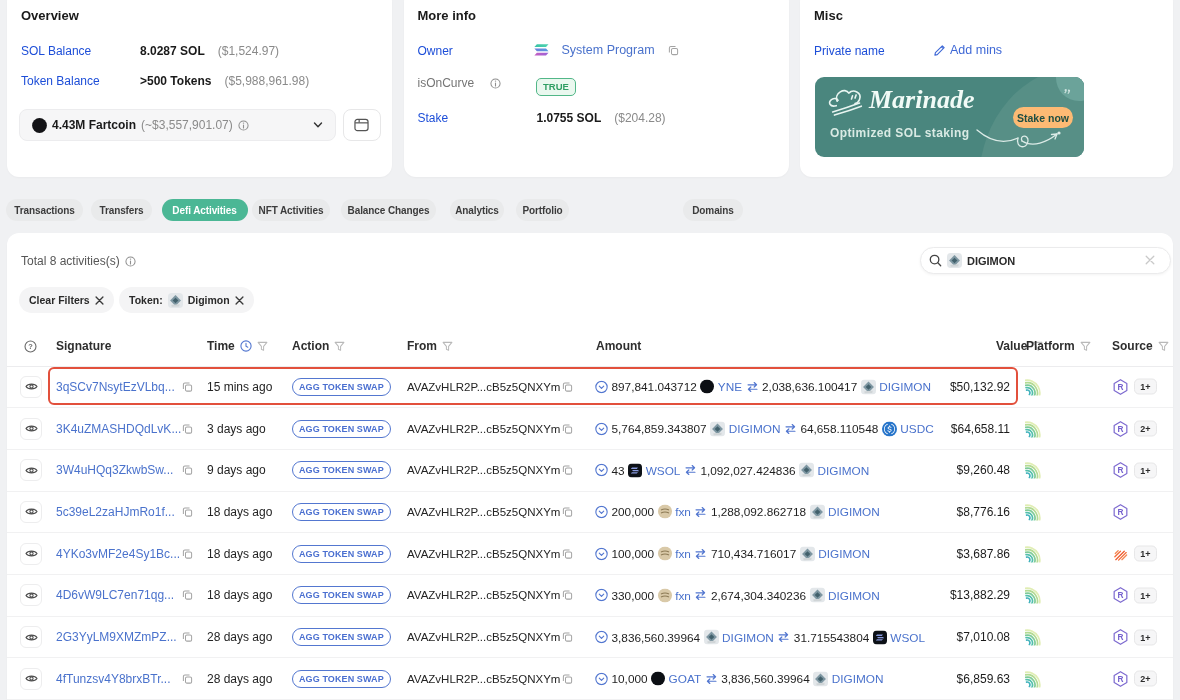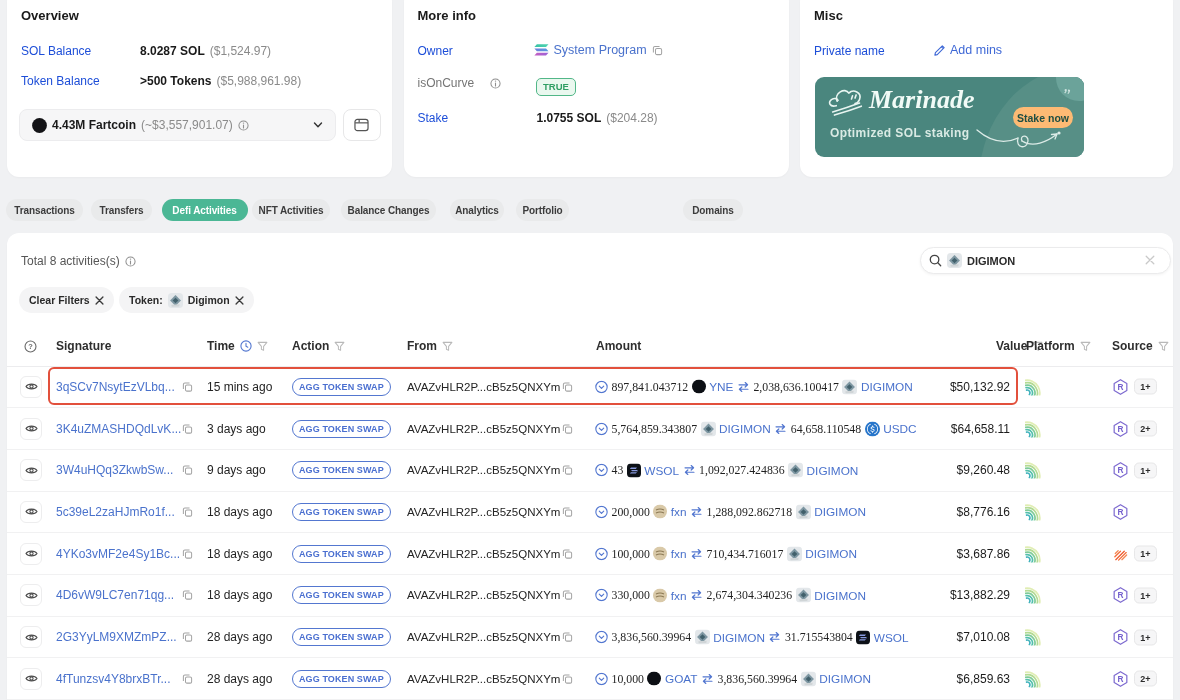--- a/index.html
+++ b/index.html
@@ -3,29 +3,29 @@
 <style>
 * { margin:0; padding:0; box-sizing:border-box; }
 html,body { width:1180px; height:700px; overflow:hidden; }
 body { background:#f0f1f3; font-family:"Liberation Sans",sans-serif; font-size:12px; color:#1f1f1f; position:relative; }
 .card { position:absolute; background:#fff; border-radius:12px; top:-10px; height:187px; box-shadow:0 1px 2px rgba(0,0,0,0.03); }
 .h { font-size:13px; font-weight:bold; color:#1a1a1a; position:absolute; }
 .lbl { position:absolute; color:#1d4ed8; }
 .gray { color:#8a8a8a; }
 b.v { color:#1a1a1a; }
 .link { color:#4a72cc; }
-.ib { display:inline-flex; align-items:center; gap:5px; position:absolute; }
+.ib { display:inline-flex; align-items:center; gap:13px; position:absolute; }
 .tab { position:absolute; top:199px; height:22px; border-radius:11px; background:#e9eaeb; color:#3c3c3c; font-size:10px; font-weight:bold; display:flex; align-items:center; justify-content:center; letter-spacing:-0.1px; }
 .tab.act { background:#4bb795; color:#fff; }
 .tab.dk { background:#dcdcde;margin-top:40px; }
 .panel { position:absolute; left:7px; top:233px; width:1166px; height:467px; background:#fff; border-radius:12px 12px 0 0; box-shadow:0 1px 2px rgba(0,0,0,0.03); }
 .row { position:absolute; left:7px; width:1166px; height:41.7px; border-bottom:1px solid #f1f1f2; }
 .cell { position:absolute; top:50%; transform:translateY(-50%); display:inline-flex; align-items:center; white-space:nowrap; }
 .cell.amt { gap:3.5px; font-size:11.8px; }
-.amt b.n { font-weight:normal; color:#1f1f1f;font-family:Liberation Serif, serif; }
+.amt b.n { font-weight:normal; color:#1f1f1f; }
 .eyebtn { position:absolute; left:13px; top:50%; transform:translateY(-50%); width:22px; height:22px; border:1px solid #ededee; border-radius:6px; display:flex; align-items:center; justify-content:center; }
 .time { color:#242424; }
 .dark { color:#242424; font-size:11.5px; }
 .aggbadge { height:18px; padding:0 6px; border:1px solid #5377d0; border-radius:9px; color:#4a6fd0; font-size:9px; font-weight:bold; letter-spacing:0.1px; display:inline-flex; align-items:center; }
 .val { right:163px; font-weight:normal; color:#1c1c1c; justify-content:flex-end; }
 .nbadge { margin-left:5px; height:16px; min-width:23px; padding:0 3px; background:#f6f6f7; border:1px solid #e7e7e8; border-radius:5px; font-size:9px; font-weight:bold; color:#2c2c2c; display:inline-flex; align-items:center; justify-content:center; }
 .hdr { position:absolute; font-weight:bold; color:#2e2e2e; font-size:12px; display:inline-flex; align-items:center; gap:5px; top:339px; }
 .chip { position:absolute; top:287px; height:26px; background:#f4f4f5; border-radius:13px; display:inline-flex; align-items:center; font-weight:bold; font-size:10.5px; color:#2a2a2a; gap:5px; padding:0 10px; }
 </style></head>
 <body>

